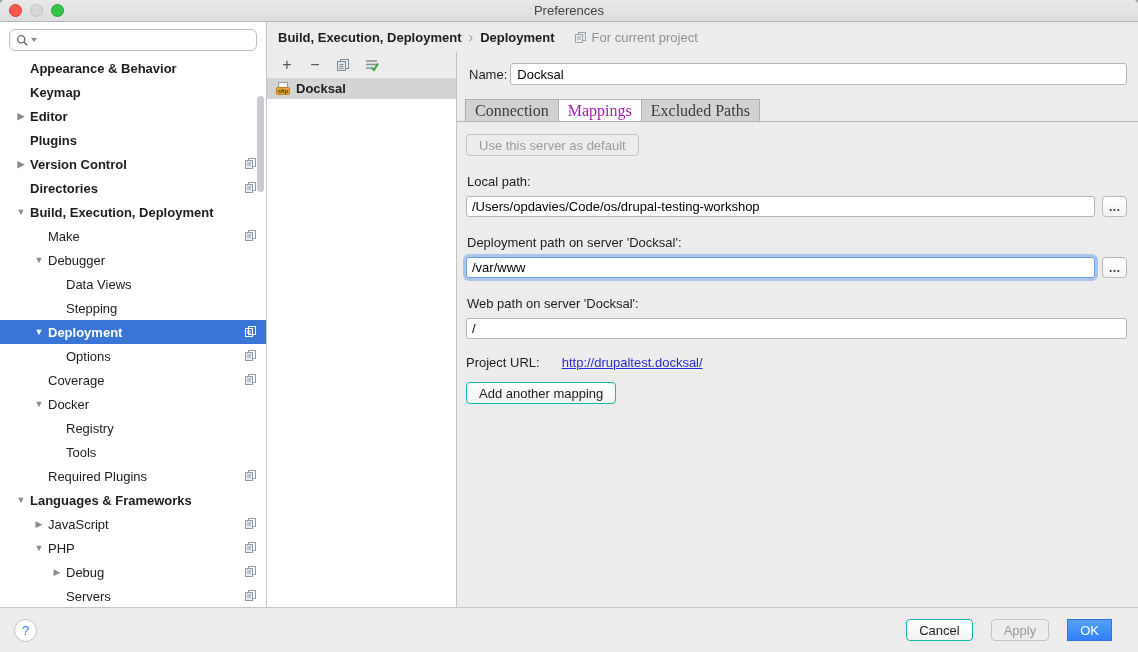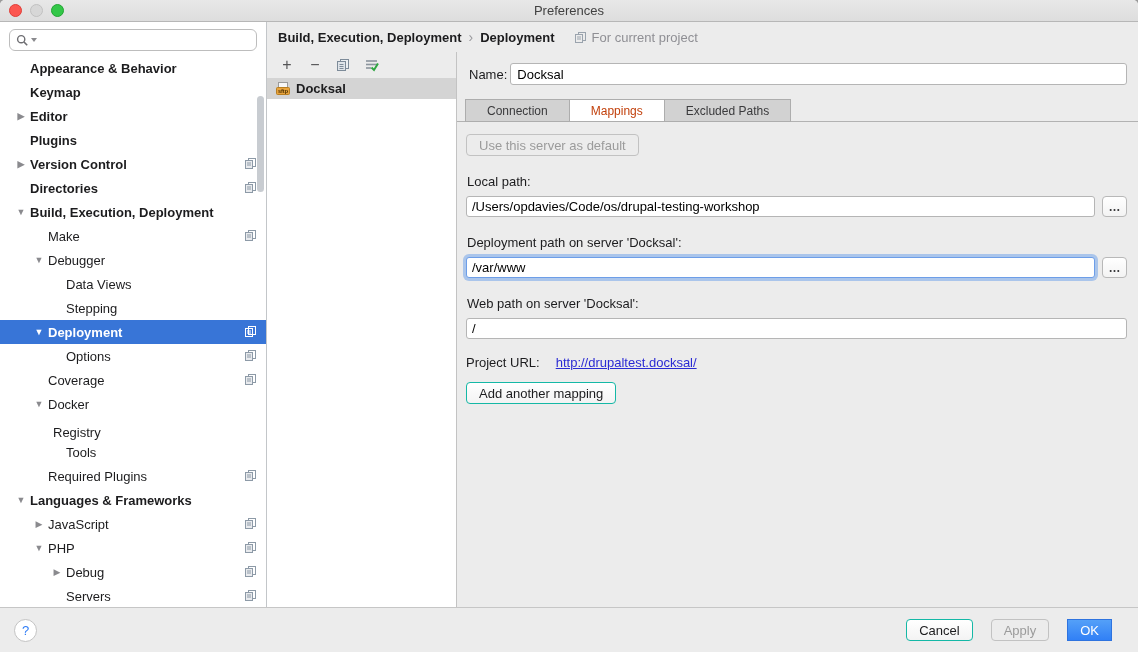--- a/index.html
+++ b/index.html
@@ -61,43 +61,43 @@
   .server-row { height:21px; display:flex; align-items:center; gap:5px; padding-left:9px;
                 font-weight:bold; }
   .server-row.sel { background:#d4d4d4; }
 
   
   .formpane { flex:1; min-width:0; padding:0; }
   .name-row { display:flex; align-items:center; margin:11px 11px 0 12px; gap:3px; }
   .name-row input { flex:1; height:22px; border:1px solid #b5b5b5; border-radius:3px;
                     padding:0 6px; font:13px "Liberation Sans",sans-serif; background:#fff; }
   .tabs { display:flex; margin:14px 0 0 8px; position:relative; z-index:1; }
-  .tab { height:23px; padding:0 21px; font-size:12px; color:#3a3a3c; background:#d2d2d2;
-         border:1px solid #adadad; border-left-width:0; display:flex; align-items:center; }
+  .tab { height:23px; padding:0 9px; font-size:16px; color:#3a3a3c; background:#d2d2d2;
+         border:1px solid #adadad; border-left-width:0; display:flex; align-items:center;font-family:Liberation Serif, serif; }
   .tab:first-child { border-left-width:1px; }
-  .tab.active { background:#ffffff; color:#c2410c; }
+  .tab.active { background:#ffffff; color:#a21caf; }
   .tabline { height:1px; background:#b2b2b2; margin-top:-1px; }
   .tabbody { padding:12px 11px 0 9px; }
 
   button.macbtn { font:13px "Liberation Sans",sans-serif; color:#1c1c1e;
                   background:linear-gradient(#ffffff,#f3f3f3); border:1px solid #14b8a6;
                   border-radius:4px; padding:2px 12px; height:22px; }
   button.disabled { background:#ececec; border-color:#c2c2c2; color:#9b9b9b; }
 
   .fieldlabel { margin:18px 0 7px 1px; }
   .fieldrow { display:flex; align-items:center; gap:7px; }
   .fieldrow input { flex:1; height:21px; border:1px solid #b5b5b5; border-radius:3px;
                     padding:0 5px; font:13px "Liberation Sans",sans-serif; background:#fff;
                     min-width:0; }
   .fieldrow input.focused { border:1px solid #6d9ee8; box-shadow:0 0 0 3px rgba(116,166,235,.55);
                             outline:none; }
   .browse { width:25px; height:21px; font-size:12px; font-weight:bold; color:#3c3c3e;
             background:linear-gradient(#ffffff,#f3f3f3); border:1px solid #b8b8b8;
             border-radius:4px; line-height:10px; }
-  .url-row { display:flex; align-items:center; gap:16px; margin-top:16px; }
+  .url-row { display:flex; align-items:center; gap:22px; margin-top:16px; }
   .url-link { color:#2b2bd4; text-decoration:underline; cursor:pointer; }
   .addmap { margin-top:12px; }
 
   
   .footer { position:absolute; bottom:0; left:0; right:0; height:45px; background:#ececec;
             border-top:1px solid #c6c6c6; display:flex; align-items:center; }
   .helpbtn { width:23px; height:23px; border-radius:50%; background:#fff;
              border:1px solid #c3c3c3; color:#2f7cf6; font-size:13px; margin-left:14px;
              display:flex; align-items:center; justify-content:center; }
   .footer .spacer { flex:1; }
@@ -223,21 +223,21 @@
   <rect x="4.5" y="1.5" width="7" height="8" fill="none" stroke="#8d9aa7"></rect>
   <rect x="1.5" y="3.5" width="7" height="8" fill="#e9ebee" stroke="#8d9aa7"></rect>
   <line x1="3" y1="6" x2="7" y2="6" stroke="#8d9aa7"></line>
   <line x1="3" y1="8" x2="7" y2="8" stroke="#8d9aa7"></line>
               </svg></span>
           </div>
           <div class="trow" style="padding-left: 30px;">
             <span class="arrow">▼</span>
             <span class="lbl">Docker</span>
           </div>
-          <div class="trow" style="padding-left: 35px; align-items: flex-end;">
+          <div class="trow" style="padding-left: 48px;">
             <span class="arrow"></span>
             <span class="lbl">Registry</span>
           </div>
           <div class="trow" style="padding-left: 48px;">
             <span class="arrow"></span>
             <span class="lbl">Tools</span>
           </div>
           <div class="trow" style="padding-left: 30px;">
             <span class="arrow"></span>
             <span class="lbl">Required Plugins</span>

